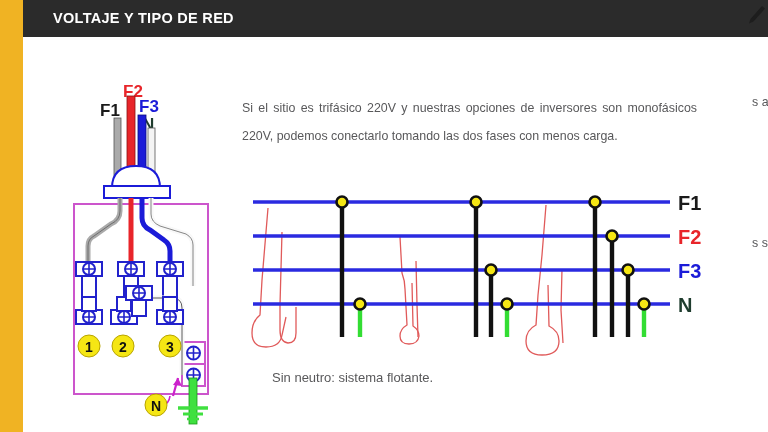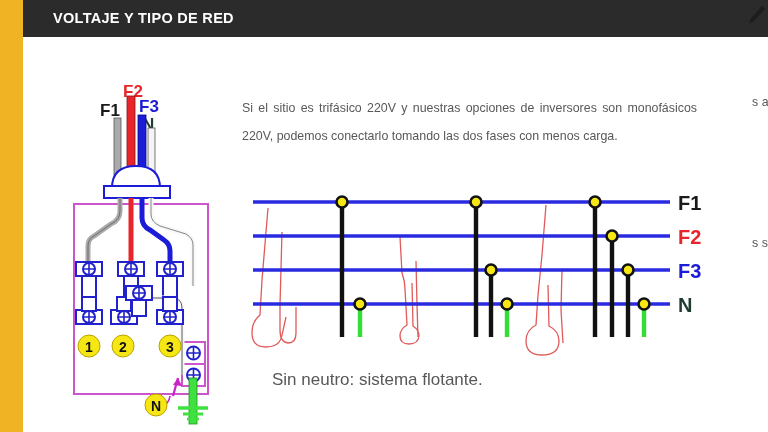--- a/index.html
+++ b/index.html
@@ -33,21 +33,21 @@
   }
 
   
   .paragraph{
     position:absolute;left:242px;top:94px;width:455px;
     color:#58585a;font-size:12.4px;line-height:28px;
     text-align:justify;
   }
   .caption{
     position:absolute;left:272px;top:370px;
-    color:#58585a;font-size:17px;
+    color:#58585a;font-size:13px;
   }
 
   
   .clipped-col{
     position:absolute;left:752px;top:88px;width:30px;
     color:#58585a;font-size:12.4px;line-height:28px;
     white-space:nowrap;overflow:hidden;
   }
   .clipped-col2{
     position:absolute;left:752px;top:230px;width:30px;

